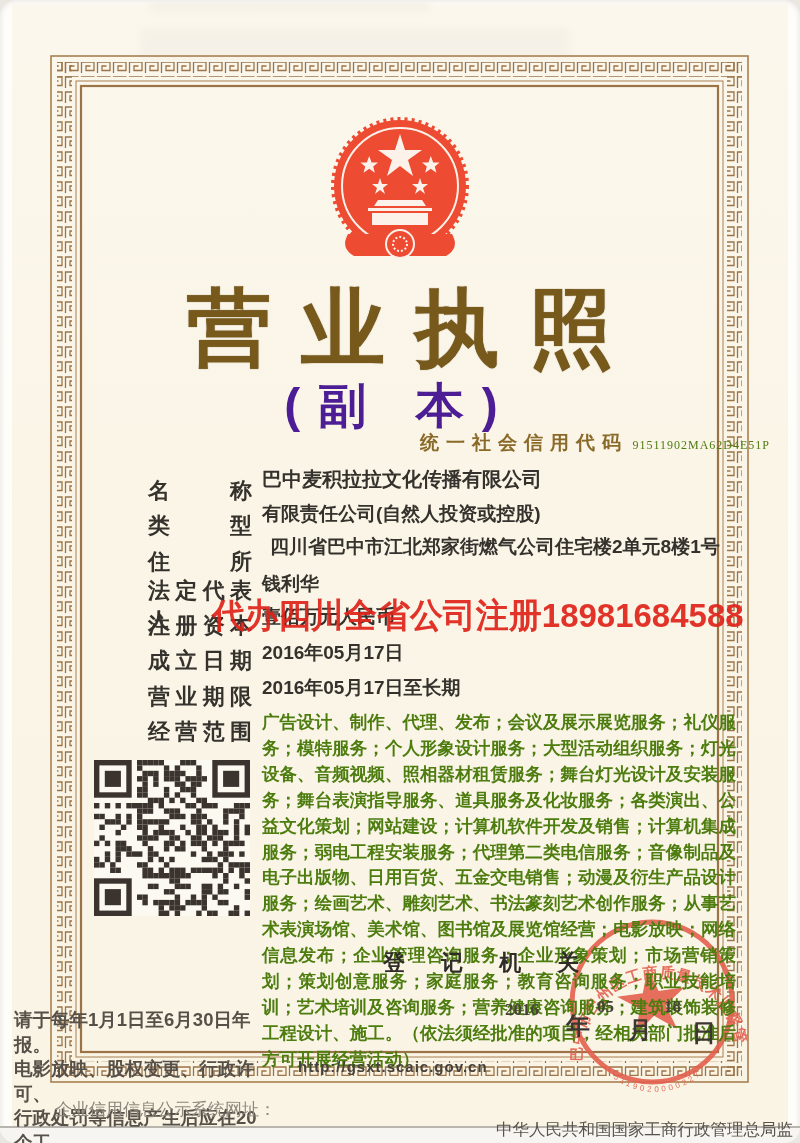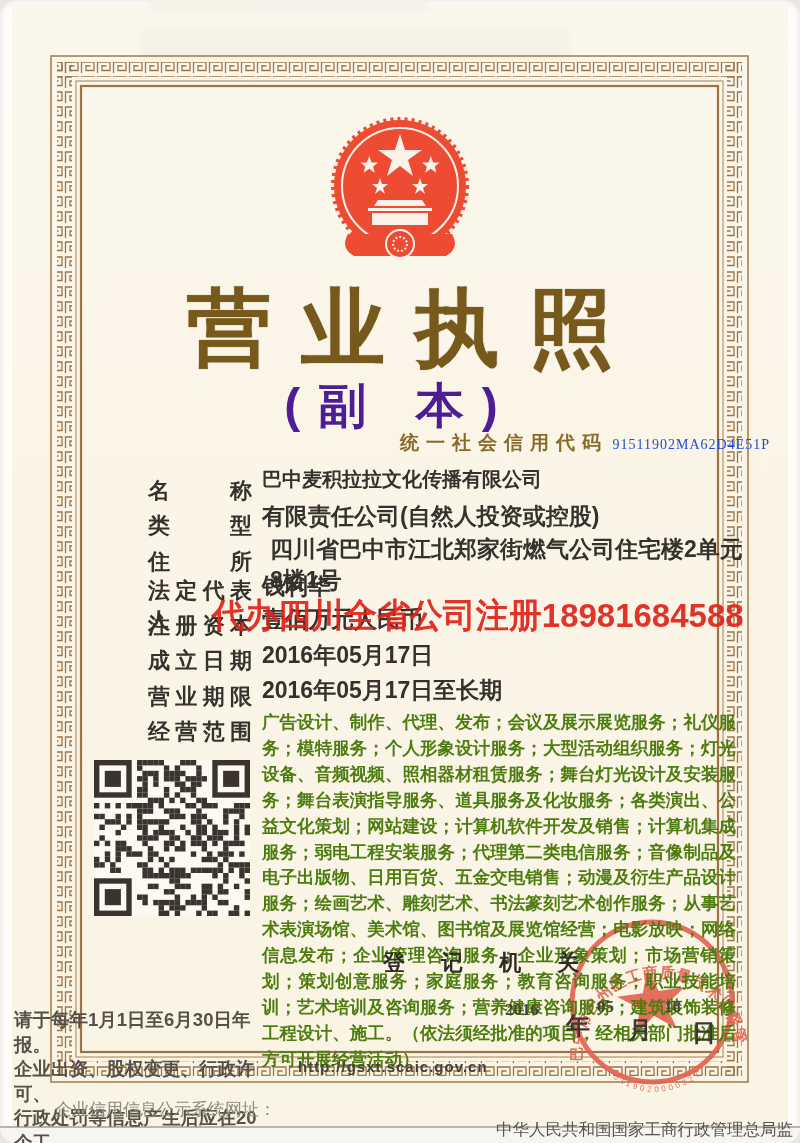--- a/index.html
+++ b/index.html
@@ -11,24 +11,24 @@
   .artifact{position:absolute;background:#f3efe6;filter:blur(3px);opacity:.65;}
   svg.frame{position:absolute;left:0;top:0;}
   .emblem{position:absolute;left:318px;top:116px;width:164px;height:152px;}
   .title{position:absolute;left:0;top:272px;width:800px;text-align:center;
          font-size:84px;font-weight:bold;color:#77591c;letter-spacing:30px;text-indent:30px;
          text-shadow:0 0 1px #5d4412;}
   .subtitle{position:absolute;left:0;top:374px;width:800px;text-align:center;
             font-size:48px;font-weight:bold;color:#4c1d95;letter-spacing:18px;}
   .credit-line{position:absolute;left:0;top:430px;width:770px;text-align:right;white-space:nowrap;}
   .credit-label{font-size:19px;font-weight:bold;color:#8a6a28;letter-spacing:7px;}
-  .credit-code{font-family:"Liberation Serif",serif;font-size:14px;color:#1d4ed8;letter-spacing:1px;}
+  .credit-code{font-family:"Liberation Serif",serif;font-size:12px;color:#4d7c0f;letter-spacing:1px;}
   .f-label{position:absolute;left:148px;width:104px;font-size:22px;font-weight:bold;
            color:#35322d;text-align:justify;text-align-last:justify;}
-  .f-value{position:absolute;left:262px;width:480px;font-size:23px;font-weight:bold;color:#35322d;}
+  .f-value{position:absolute;left:262px;width:480px;font-size:19px;font-weight:bold;color:#35322d;}
   .scope{position:absolute;left:262px;top:710px;width:474px;font-size:17.5px;font-weight:bold;
          color:#4d7c0f;line-height:25.9px;text-align:justify;z-index:3;}
   .watermark{position:absolute;left:212px;top:593px;width:560px;font-size:34px;font-weight:bold;
              color:#e0231a;white-space:nowrap;z-index:5;opacity:.92;transform:scaleX(.97);transform-origin:left;}
   .qr{position:absolute;left:94px;top:760px;width:156px;height:156px;background:#fcf9f1;z-index:2;}
   .reg-label{position:absolute;left:383px;top:948px;font-size:22px;font-weight:bold;
              color:#2f2c28;letter-spacing:15px;z-index:3;}
   .seal{position:absolute;left:540px;top:906px;width:224px;height:190px;z-index:1;
         transform:rotate(-8deg);opacity:.9;}
   .d-num{position:absolute;font-family:"Liberation Serif",serif;font-size:17px;font-weight:bold;
@@ -440,21 +440,21 @@
 
   <div class="d-num" style="left:505px;top:1000px;">2016</div>
   <div class="d-char" style="left:566px;top:1010px;">年</div>
   <div class="d-num" style="left:597px;top:997px;">05</div>
   <div class="d-char" style="left:628px;top:1014px;">月</div>
   <div class="d-num" style="left:664px;top:997px;">18</div>
   <div class="d-char" style="left:692px;top:1017px;">日</div>
 
   <div class="notice">
     <div>请于每年1月1日至6月30日年报。</div>
-    <div>企业出资、股权变更、行政许可、</div>
+    <div>电影放映、股权变更、行政许可、</div>
     <div>行政处罚等信息产生后应在20个工</div>
 
   </div>
   <div class="url">http://gsxt.scaic.gov.cn</div>
   <div class="site-label">企业信用信息公示系统网址：</div>
   <div class="issuer">中华人民共和国国家工商行政管理总局监制</div>
   <div class="bottom-line"></div>
   <div class="bottom-strip"></div>
 </div>
 

